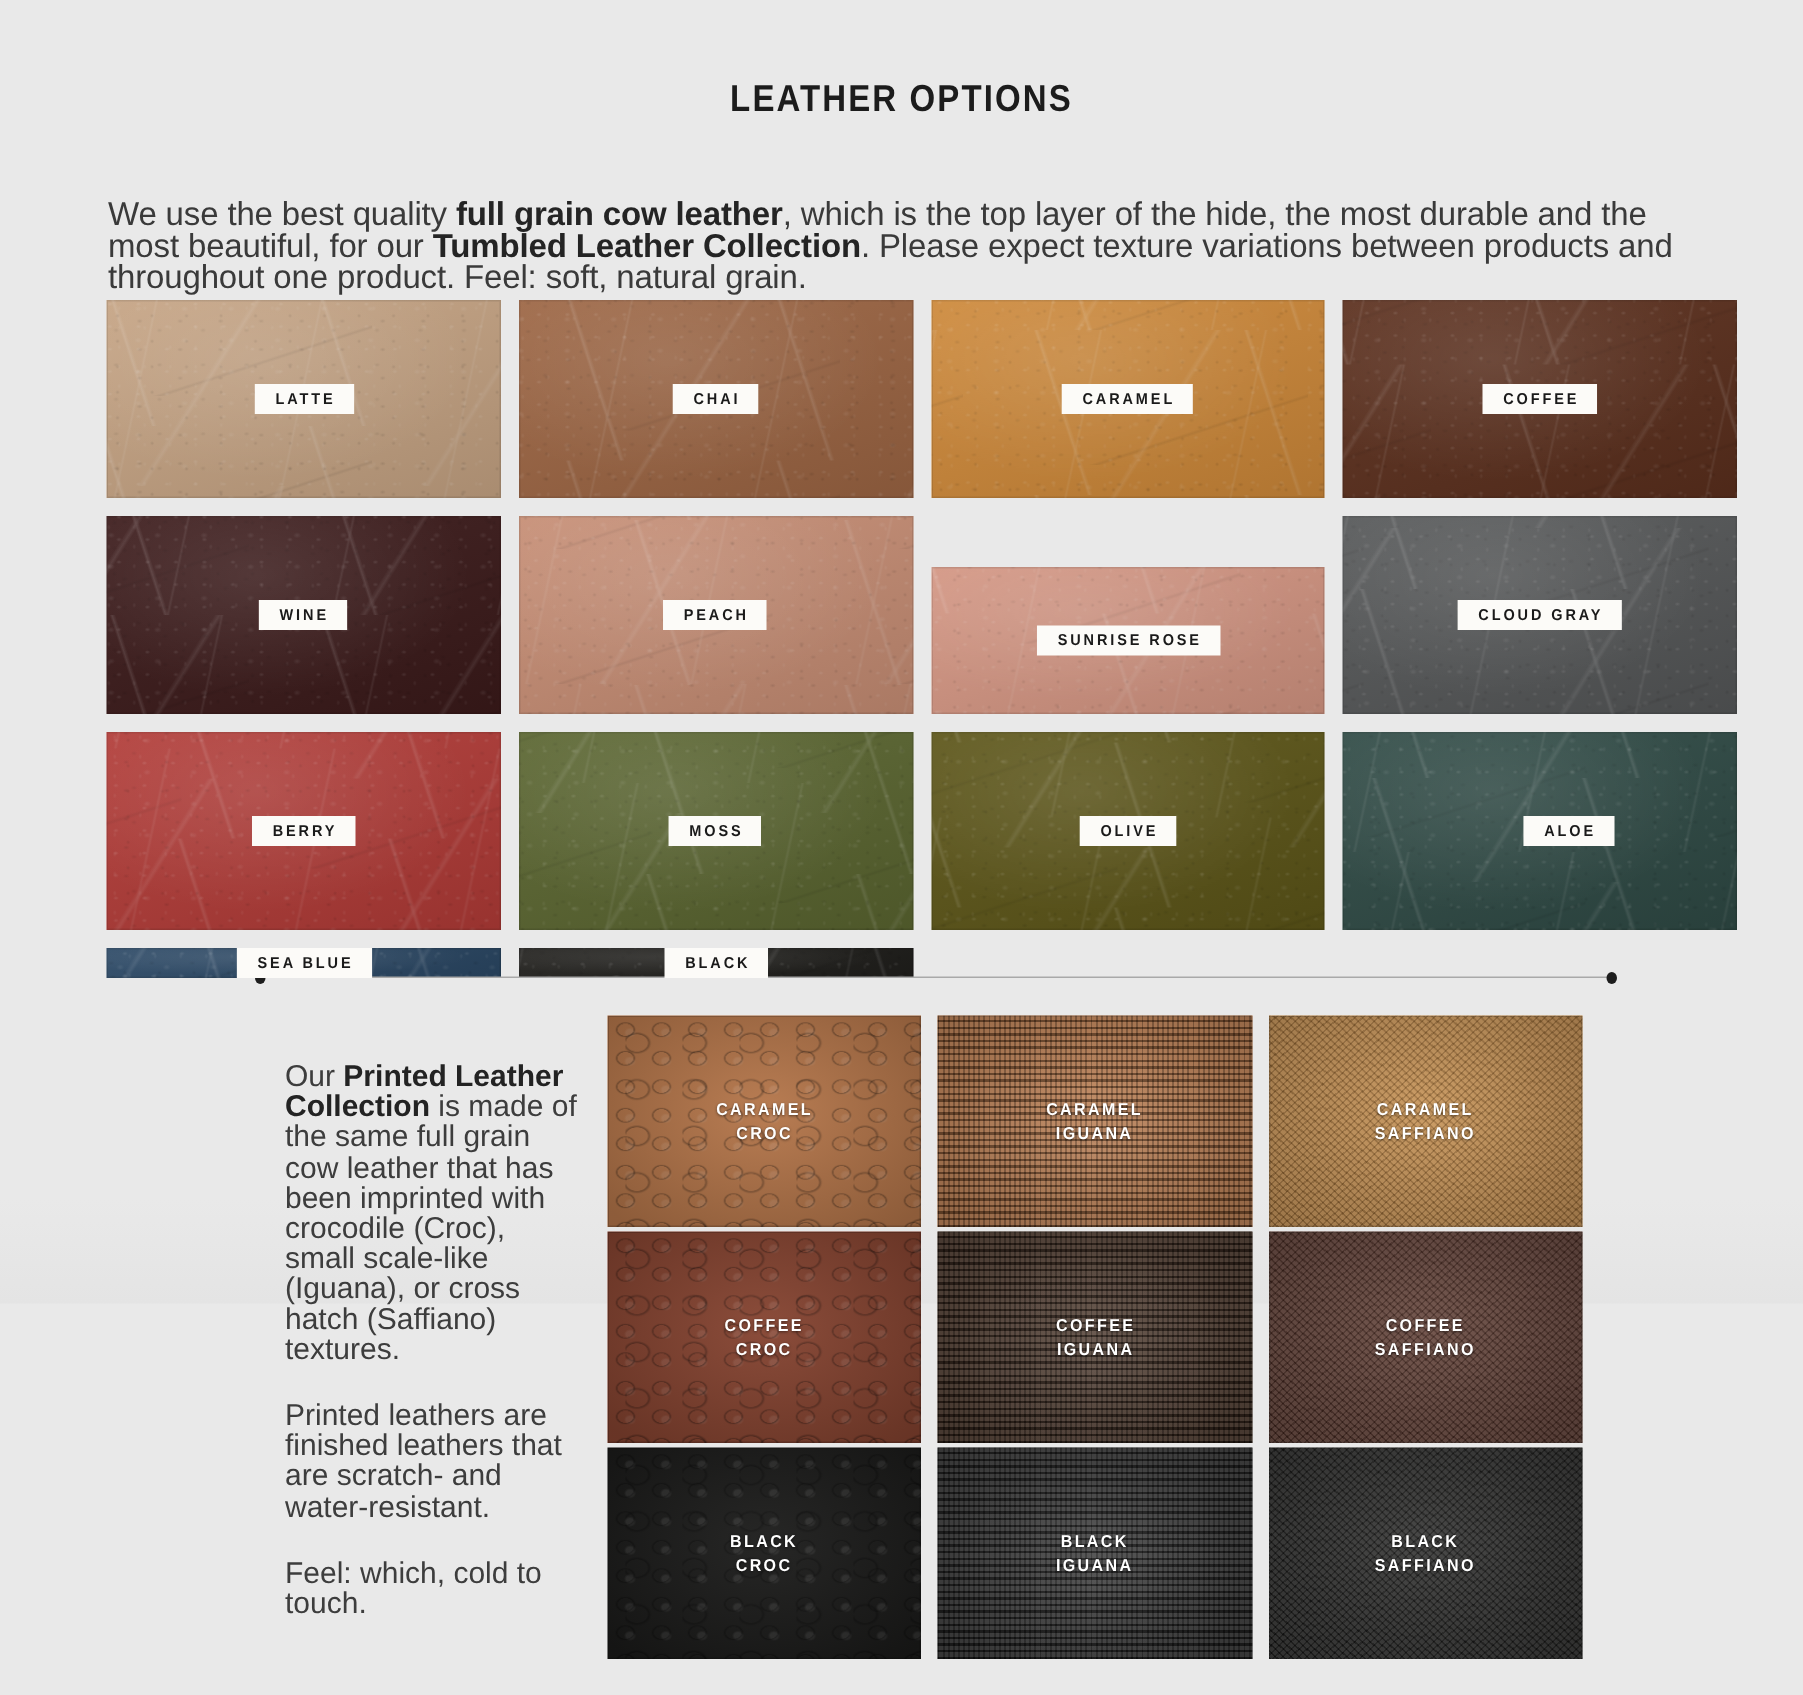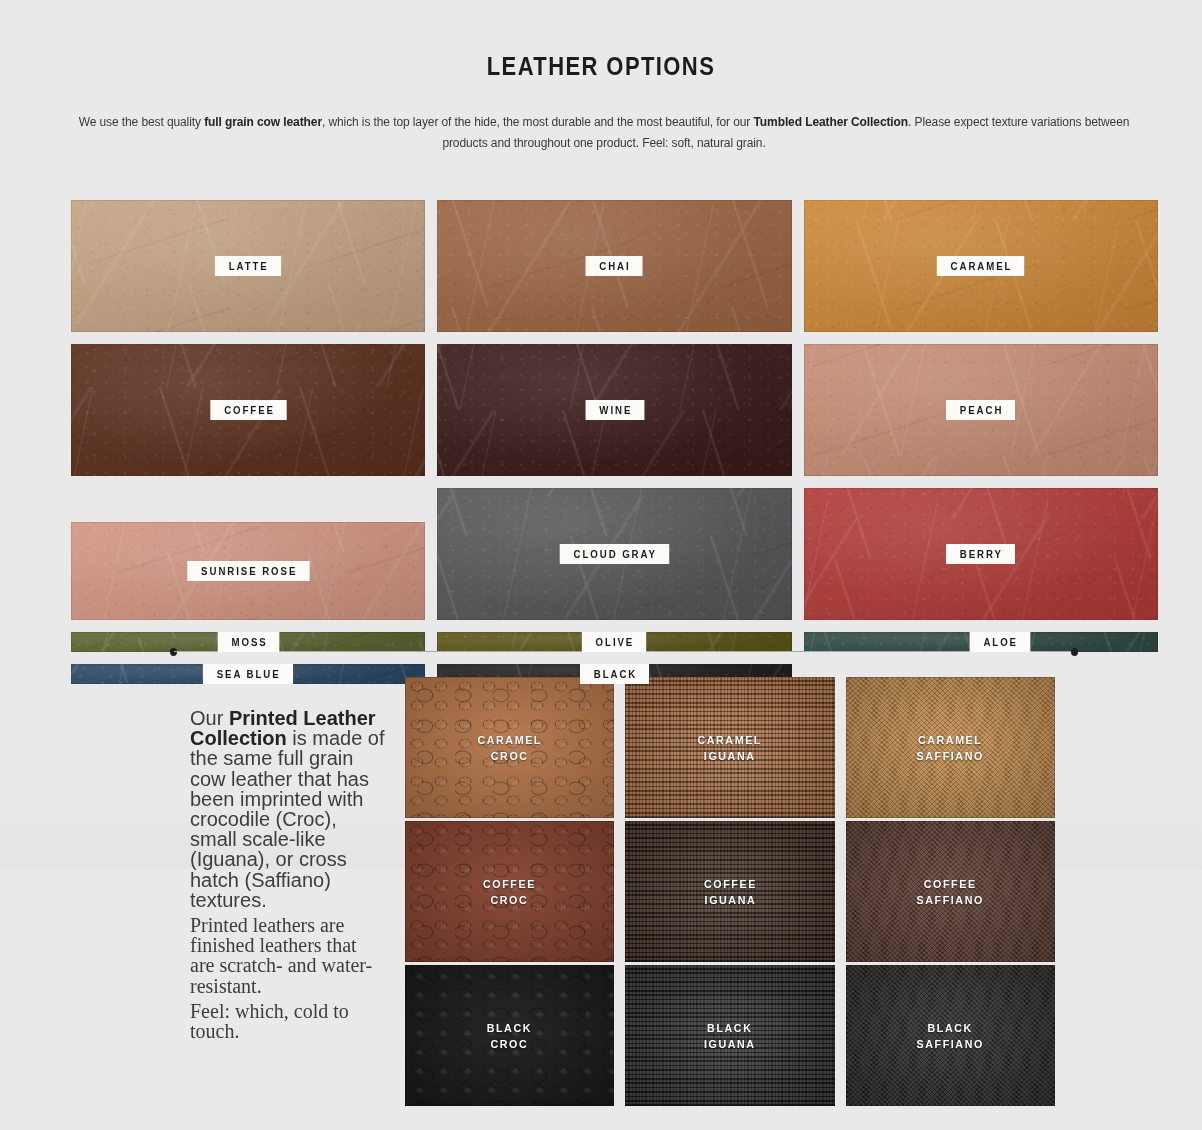--- a/index.html
+++ b/index.html
@@ -35,39 +35,38 @@
     font-weight: 700;
     font-size: 25px;
     letter-spacing: 1.6px;
     color: #1c1c1c;
     transform: scaleX(0.88);
   }
 
   
   .intro {
     position: absolute;
-    top: 112px;
+    top: 132px;
     left: 72px;
     width: 1064px;
-    font-size: 12px;
+    font-size: 22px;
     line-height: 21px;
     color: #3a3a3a;
     letter-spacing: -0.1px;
-    text-align: center;
   }
   .intro b { font-weight: 700; color: #242424; }
 
   
   .tumbled-grid {
     position: absolute;
     top: 200px;
     left: 71px;
     width: 1087px;
     display: grid;
-    grid-template-columns: repeat(3, 1fr);
+    grid-template-columns: repeat(4, 1fr);
     grid-template-rows: repeat(3, 132px);
     column-gap: 12px;
     row-gap: 12px;
   }
 
   .swatch {
     position: relative;
     overflow: hidden;
     background-color: #bbb;
     display: flex;
@@ -153,21 +152,21 @@
   .printed-copy {
     position: absolute;
     top: 708px;
     left: 190px;
     width: 196px;
     font-size: 20px;
     line-height: 20.2px;
     color: #3d3d3d;
   }
   .printed-copy b { font-weight: 700; color: #232323; }
-  .printed-copy p + p { margin-top: 5px; font-family: Liberation Serif, serif; }
+  .printed-copy p + p { margin-top: 24px; }
 
   .printed-grid {
     position: absolute;
     top: 677px;
     left: 405px;
     width: 650px;
     display: grid;
     grid-template-columns: repeat(3, 1fr);
     grid-template-rows: repeat(3, 141px);
     column-gap: 11px;

